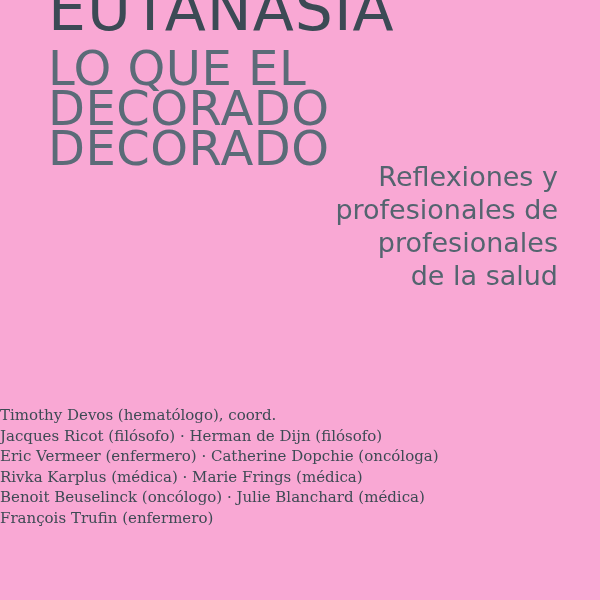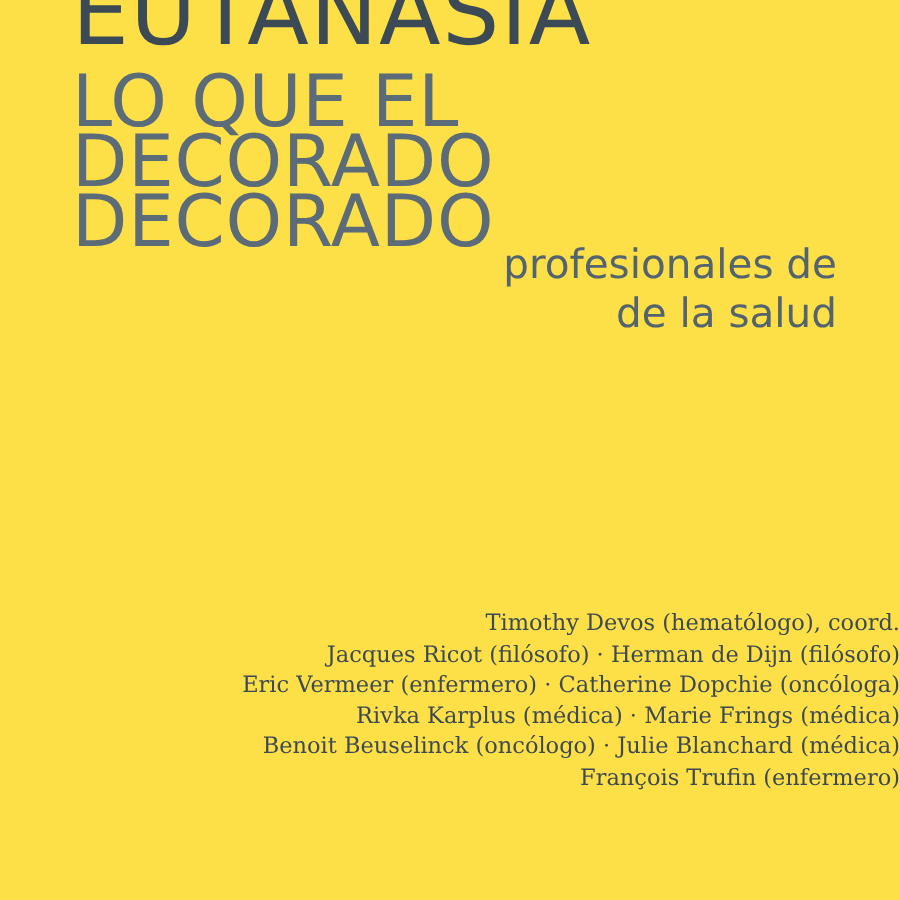--- a/index.html
+++ b/index.html
@@ -10,21 +10,21 @@
     width: 600px;
     height: 600px;
     background: #ffffff;
     font-family: "Liberation Sans", sans-serif;
     overflow: hidden;
   }
   .cover {
     position: relative;
     width: 600px;
     height: 600px;
-    background: #fde047;
+    background: #f9a8d4;
     box-sizing: border-box;
   }
 
   
   .title-block {
     position: absolute;
     left: 48px;
     top: -16px;
     width: 520px;
   }
@@ -66,21 +66,21 @@
   .descriptor div {
     white-space: nowrap;
   }
 
   
   .contributors {
     position: absolute;
     left: 0;
     right: 0;
     top: 405px;
-    text-align: right;
+    text-align: left;
     font-family: "DejaVu Serif", serif;
     color: #3d4a54;
   }
   .contributors .line {
     font-size: 15px;
     line-height: 20.5px;
     white-space: nowrap;
   }
 </style>
 </head>
@@ -91,21 +91,23 @@
   <div class="title-block">
     <div class="main-title">EUTANASIA</div>
     <div class="subtitle-lines">
       <div>LO QUE EL</div>
       <div>DECORADO</div>
       <div>DECORADO</div>
     </div>
   </div>
 
   <div class="descriptor">
+    <div>Reflexiones y</div>
     <div>profesionales de</div>
+    <div>profesionales</div>
     <div>de la salud</div>
   </div>
 
   <div class="contributors">
     <div class="line">Timothy Devos (hematólogo), coord.</div>
     <div class="line">Jacques Ricot (filósofo) · Herman de Dijn (filósofo)</div>
     <div class="line">Eric Vermeer (enfermero) · Catherine Dopchie (oncóloga)</div>
     <div class="line">Rivka Karplus (médica) · Marie Frings (médica)</div>
     <div class="line">Benoit Beuselinck (oncólogo) · Julie Blanchard (médica)</div>
     <div class="line">François Trufin (enfermero)</div>

